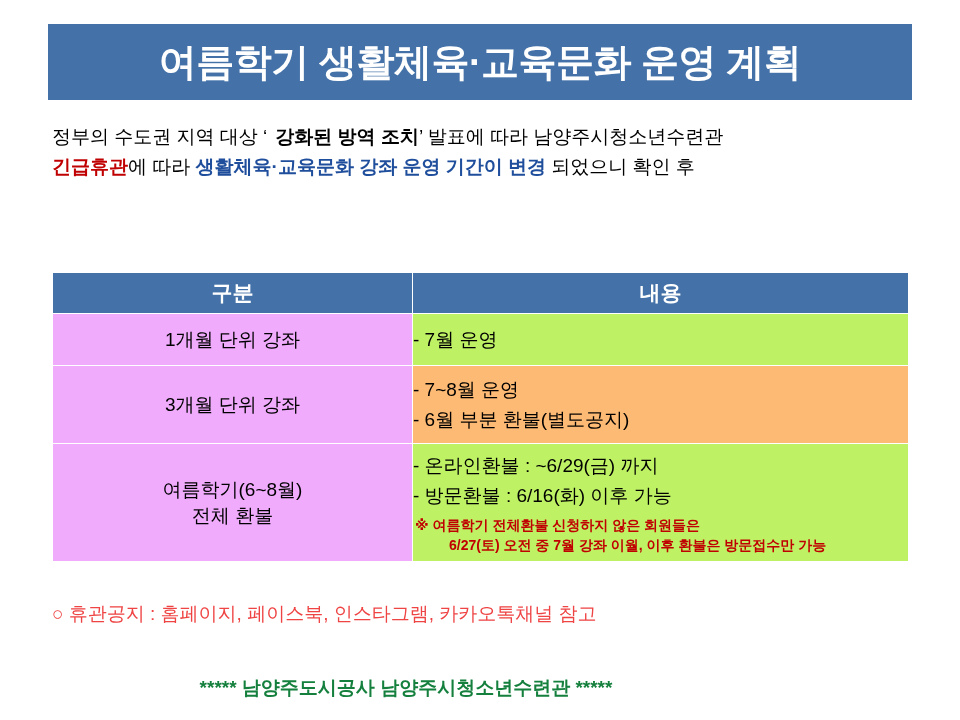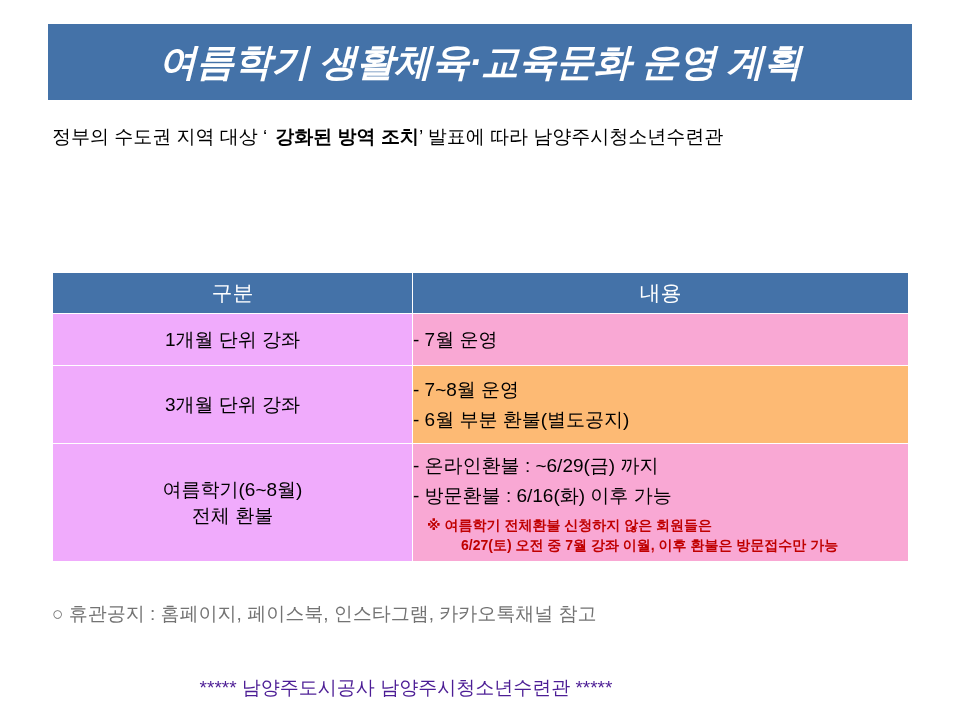--- a/index.html
+++ b/index.html
@@ -25,21 +25,20 @@
   .title-banner {
     position: absolute;
     left: 48px;
     top: 24px;
     width: 864px;
     height: 76px;
     background: #4472a8;
     display: flex;
     align-items: center;
     justify-content: center;
-    font-style: italic;
   }
   .title-text {
     color: #ffffff;
     font-size: 38px;
     font-weight: bold;
     letter-spacing: -0.5px;
     white-space: nowrap;
   }
 
   
@@ -66,95 +65,96 @@
     table-layout: fixed;
   }
   .table td, .table th {
     border: 1px solid #ffffff;
     padding: 0;
   }
   .th-cell {
     background: #4472a8;
     color: #ffffff;
     font-size: 21px;
-    font-weight: normal;
+    font-weight: bold;
     text-align: center;
     height: 40px;
     vertical-align: middle;
   }
   .col-a { width: 360px; }
   .col-b { width: 496px; }
 
   .cell-label {
     background: #f0abfc;
     text-align: center;
     vertical-align: middle;
     font-size: 19px;
     color: #000000;
     line-height: 26px;
   }
   .cell-label.alt { background: #f0abfc; }
 
   .cell-content {
-    background: #f9a8d4;
+    background: #bef264;
     vertical-align: middle;
     font-size: 19px;
     color: #000000;
     padding: 6px 0 6px 16px;
     line-height: 30px;
   }
   .cell-content.alt { background: #fdba74; }
 
   .note-red {
     color: #c00000;
     font-size: 14px;
     font-weight: bold;
     line-height: 20px;
     margin-top: 4px;
-    padding-left: 14px;
+    padding-left: 2px;
   }
   .note-red .indent { display: block; padding-left: 34px; }
 
   .row1 { height: 52px; }
   .row2 { height: 78px; }
   .row3 { height: 118px; }
 
   
   .footer-notes {
     position: absolute;
     left: 52px;
     top: 598px;
     font-size: 19px;
     line-height: 31px;
-    color: #737373;
+    color: #ef4444;
   }
   .footer-line { white-space: nowrap; }
 
   .signature {
     position: absolute;
     left: 0;
     top: 675px;
     width: 812px;
     text-align: center;
-    color: #4c1d95;
-    font-size: 19px;
-    font-weight: normal;
+    color: #15803d;
+    font-size: 19px;
+    font-weight: bold;
   }
 </style>
 </head>
 <body>
 
 <div class="page">
 
   <div class="title-banner">
     <div class="title-text">여름학기 생활체육·교육문화 운영 계획</div>
   </div>
 
   <div class="intro">
     <div><span>정부의 수도권 지역 대상 ‘</span><span class="b-bold">강화된 방역 조치</span><span>’ 발표에 따라 남양주시청소년수련관</span></div>
+    <div><span class="red-bold">긴급휴관</span><span>에 따라 </span><span class="blue-bold">생활체육·교육문화 강좌 운영 기간이 변경</span><span> 되었으니 확인 후</span></div>
   </div>
 
   <table class="table">
     <colgroup>
       <col class="col-a">
       <col class="col-b">
     </colgroup>
     <thead>
       <tr>
         <th class="th-cell">구분</th>

